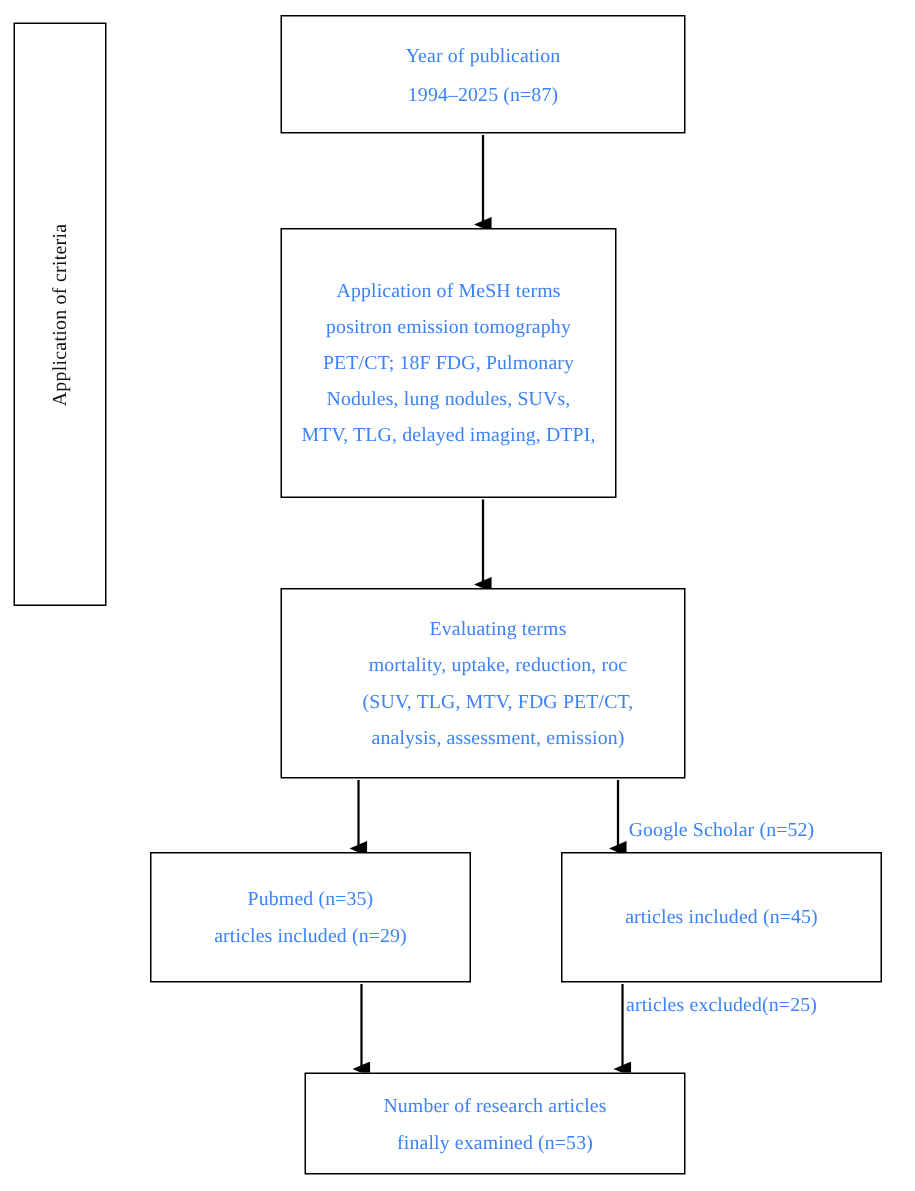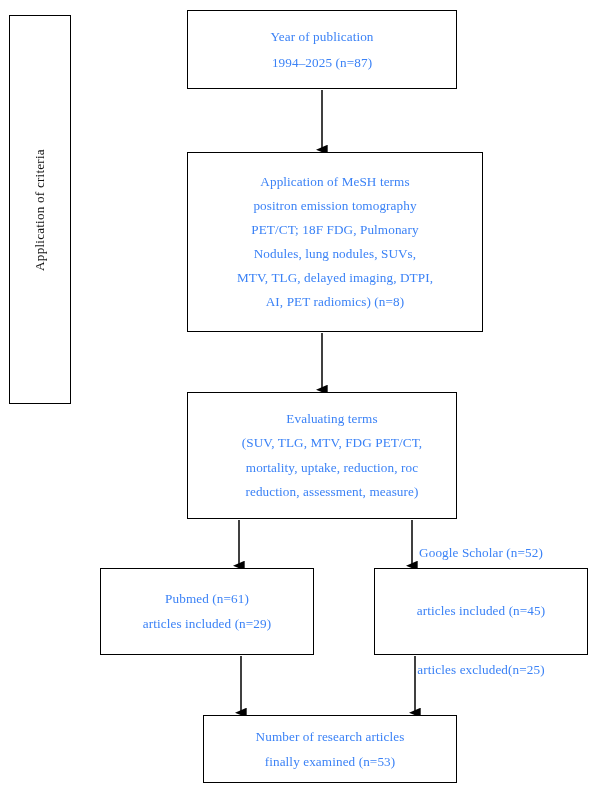--- a/index.html
+++ b/index.html
@@ -45,21 +45,21 @@
     white-space: nowrap;
   }
 
   
   #box-year {
     left: 187px;  top: 10px;
     width: 270px; height: 79px;
   }
   #box-mesh {
     left: 187px;  top: 152px;
-    width: 296px; height: 180px;
+    width: 224px; height: 180px;
     line-height: 1.82;
   }
   #box-eval {
     left: 187px;  top: 392px;
     width: 270px; height: 127px;
     line-height: 1.85;
     padding-left: 20px;
   }
   #box-pubmed {
     left: 100px;  top: 568px;
@@ -140,32 +140,31 @@
     <span class="ln">Year of publication</span>
     <span class="ln">1994–2025 (n=87)</span>
   </div>
 
   <div class="fbox" id="box-mesh">
     <span class="ln">Application of MeSH terms</span>
     <span class="ln">positron emission tomography</span>
     <span class="ln">PET/CT; 18F FDG, Pulmonary</span>
     <span class="ln">Nodules, lung nodules, SUVs,</span>
     <span class="ln">MTV, TLG, delayed imaging, DTPI,</span>
-    <span class="ln">AI, PET radiomics) (n=8)</span>
   </div>
 
   <div class="fbox" id="box-eval">
     <span class="ln">Evaluating terms</span>
+    <span class="ln">mortality, uptake, reduction, roc</span>
     <span class="ln">(SUV, TLG, MTV, FDG PET/CT,</span>
-    <span class="ln">mortality, uptake, reduction, roc</span>
-    <span class="ln">reduction, assessment, measure)</span>
+    <span class="ln">analysis, assessment, emission)</span>
   </div>
 
   <div class="fbox" id="box-pubmed">
-    <span class="ln">Pubmed (n=61)</span>
+    <span class="ln">Pubmed (n=35)</span>
     <span class="ln">articles included (n=29)</span>
   </div>
 
   <div class="fbox" id="box-scholar">
     <span class="ln">Google Scholar (n=52)</span>
     <span class="ln">articles included (n=45)</span>
     <span class="ln">articles excluded(n=25)</span>
   </div>
 
   <div class="fbox" id="box-final">

